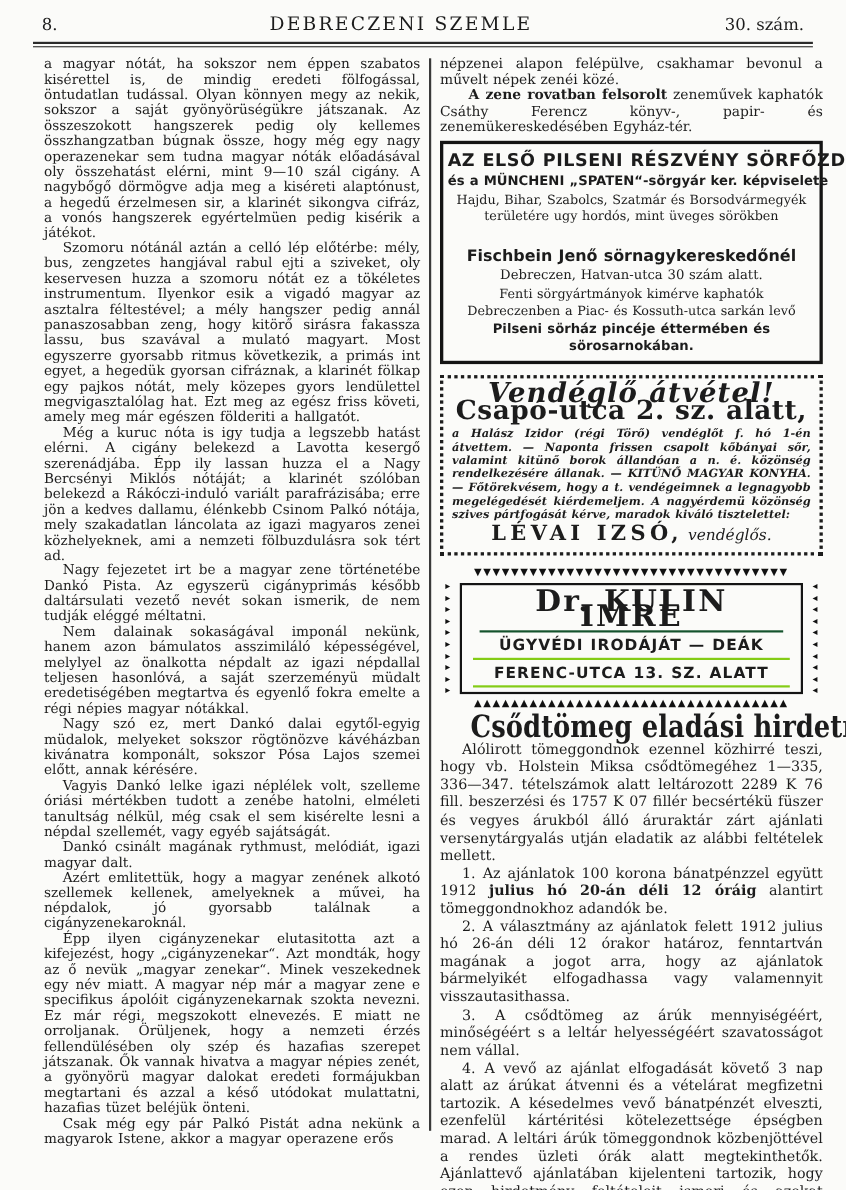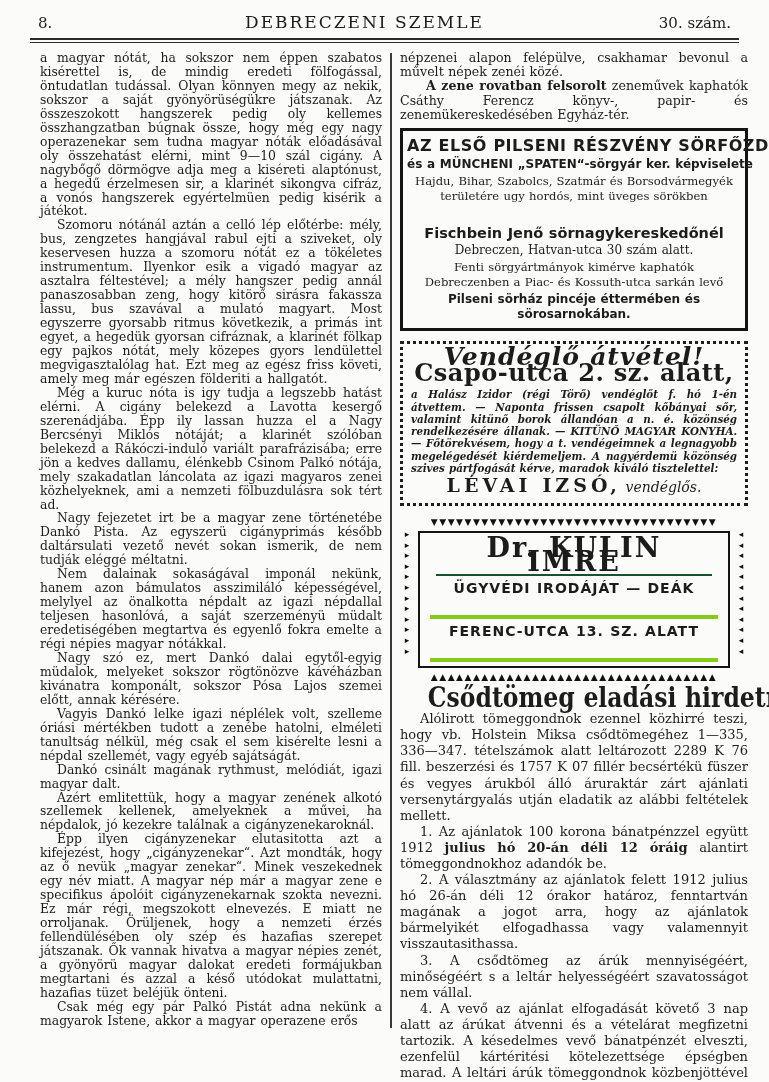--- a/index.html
+++ b/index.html
@@ -84,21 +84,21 @@
     overflow:hidden;color:#111;
   }
   .zz-left{left:1px;} .zz-right{right:1px;}
   .kulin-box{
     border:2px solid #141414;
     padding:8px 10px 4px 10px;text-align:center;
   }
   .kulin-box .k-name{font-size:27px;font-weight:bold;letter-spacing:2px;
     border-bottom:2px solid #14532d;padding-bottom:4px;margin:0 6px;}
   .kulin-box .k-line{font-family:"DejaVu Sans",sans-serif;font-weight:bold;font-size:14px;
-    border-bottom:4px solid #84cc16;padding:5px 0 20px 0;letter-spacing:1px;}
+    border-bottom:2px solid #84cc16;padding:5px 0 4px 0;letter-spacing:1px;}
   .kulin-box .k-line .vv{font-size:10px;letter-spacing:2px;vertical-align:1px;}
   
   .notice-headline{
     text-align:center;font-weight:bold;font-size:28px;
     transform:scaleX(0.84);transform-origin:center;
     white-space:nowrap;margin:2px 0 6px 0;letter-spacing:0px;
   }
   .notice{font-size:13px;line-height:16.1px;text-align:justify;}
   .notice p{margin:0;text-indent:20px;}
 </style>
@@ -116,21 +116,21 @@
 
   <div class="article">
     <p class="noindent">a magyar nótát, ha sokszor nem éppen szabatos kisérettel is, de mindig eredeti fölfogással, öntudatlan tudással. Olyan könnyen megy az nekik, sokszor a saját gyönyörüségükre játszanak. Az összeszokott hangszerek pedig oly kellemes összhangzatban búgnak össze, hogy még egy nagy operazenekar sem tudna magyar nóták előadásával oly összehatást elérni, mint 9—10 szál cigány. A nagybőgő dörmögve adja meg a kiséreti alaptónust, a hegedű érzelmesen sir, a klarinét sikongva cifráz, a vonós hangszerek egyértelmüen pedig kisérik a játékot.</p>
     <p>Szomoru nótánál aztán a celló lép előtérbe: mély, bus, zengzetes hangjával rabul ejti a sziveket, oly keservesen huzza a szomoru nótát ez a tökéletes instrumentum. Ilyenkor esik a vigadó magyar az asztalra féltestével; a mély hangszer pedig annál panaszosabban zeng, hogy kitörő sirásra fakassza lassu, bus szavával a mulató magyart. Most egyszerre gyorsabb ritmus következik, a primás int egyet, a hegedük gyorsan cifráznak, a klarinét fölkap egy pajkos nótát, mely közepes gyors lendülettel megvigasztalólag hat. Ezt meg az egész friss követi, amely meg már egészen földeriti a hallgatót.</p>
     <p>Még a kuruc nóta is igy tudja a legszebb hatást elérni. A cigány belekezd a Lavotta kesergő szerenádjába. Épp ily lassan huzza el a Nagy Bercsényi Miklós nótáját; a klarinét szólóban belekezd a Rákóczi-induló variált parafrázisába; erre jön a kedves dallamu, élénkebb Csinom Palkó nótája, mely szakadatlan láncolata az igazi magyaros zenei közhelyeknek, ami a nemzeti fölbuzdulásra sok tért ad.</p>
     <p>Nagy fejezetet irt be a magyar zene történetébe Dankó Pista. Az egyszerü cigányprimás később daltársulati vezető nevét sokan ismerik, de nem tudják eléggé méltatni.</p>
     <p>Nem dalainak sokaságával imponál nekünk, hanem azon bámulatos asszimiláló képességével, melylyel az önalkotta népdalt az igazi népdallal teljesen hasonlóvá, a saját szerzeményü müdalt eredetiségében megtartva és egyenlő fokra emelte a régi népies magyar nótákkal.</p>
     <p>Nagy szó ez, mert Dankó dalai egytől-egyig müdalok, melyeket sokszor rögtönözve kávéházban kivánatra komponált, sokszor Pósa Lajos szemei előtt, annak kérésére.</p>
     <p>Vagyis Dankó lelke igazi néplélek volt, szelleme óriási mértékben tudott a zenébe hatolni, elméleti tanultság nélkül, még csak el sem kisérelte lesni a népdal szellemét, vagy egyéb sajátságát.</p>
     <p class="italic">Dankó csinált magának rythmust, melódiát, igazi magyar dalt.</p>
-    <p>Azért emlitettük, hogy a magyar zenének alkotó szellemek kellenek, amelyeknek a művei, ha népdalok, jó kezekre találnak a cigányzenekaroknál.</p>
+    <p>Azért emlitettük, hogy a magyar zenének alkotó szellemek kellenek, amelyeknek a művei, ha népdalok, jó gyorsabb találnak a cigányzenekaroknál.</p>
     <p>Épp ilyen cigányzenekar elutasitotta azt a kifejezést, hogy „cigányzenekar“. Azt mondták, hogy az ő nevük „magyar zenekar“. Minek veszekednek egy név miatt. A magyar nép már a magyar zene e specifikus ápolóit cigányzenekarnak szokta nevezni. Ez már régi, megszokott elnevezés. E miatt ne orroljanak. Örüljenek, hogy a nemzeti érzés fellendülésében oly szép és hazafias szerepet játszanak. Ők vannak hivatva a magyar népies zenét, a gyönyörü magyar dalokat eredeti formájukban megtartani és azzal a késő utódokat mulattatni, hazafias tüzet beléjük önteni.</p>
     <p>Csak még egy pár Palkó Pistát adna nekünk a magyarok Istene, akkor a magyar operazene erős</p>
   </div>
 
   <div class="col-divider"></div>
 
   <div class="rightcol">
     <p class="cont-par">népzenei alapon felépülve, csakhamar bevonul a művelt népek zenéi közé.</p>
     <p class="note-par"><b>A zene rovatban felsorolt</b><span> zeneművek kaphatók Csáthy Ferencz könyv-, papir- és zenemükereskedésében Egyház-tér.</span></p>
 

